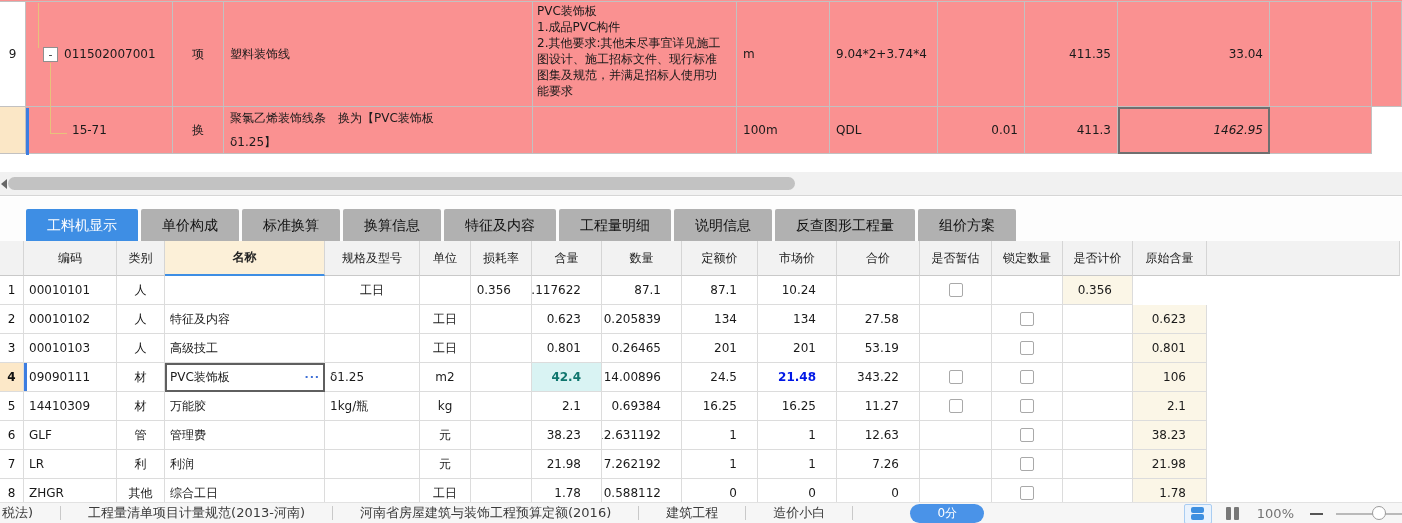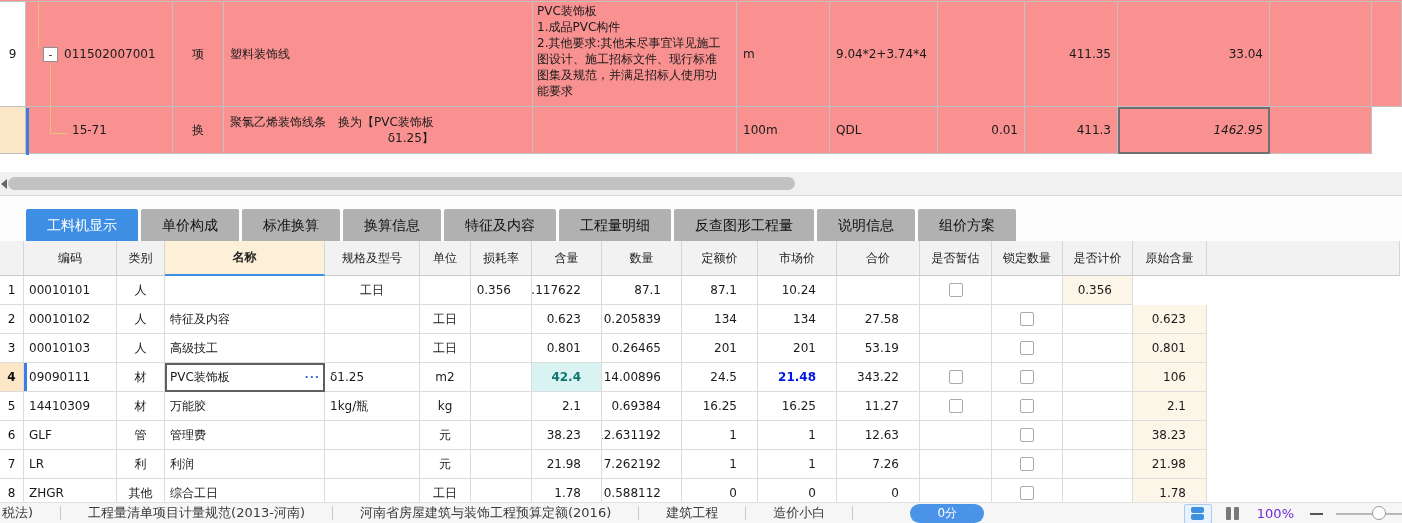--- a/index.html
+++ b/index.html
@@ -13,21 +13,21 @@
   .tcols { display:grid; grid-template-columns:26px 147px 51px 309px 204px 93px 108px 87px 93px 152px 102px 30px; }
   .trowA { height:105px; } .trowB { height:47px; }
   .pc { background:#fa9191; border-right:1px solid #c2c1c1; border-bottom:1px solid #c2c1c1;
         display:flex; align-items:center; overflow:hidden; }
   .wc { background:#ffffff; border-right:1px solid #c2c1c1; border-bottom:1px solid #c2c1c1;
         display:flex; align-items:center; justify-content:center; }
   .creamc { background:#fbe7c6; }
   .t-num { justify-content:flex-end; padding-right:6px; }
   .t-left { padding-left:6px; }
   .t-desc { align-items:flex-start; padding:1px 10px 1px 4px; line-height:16px; white-space:pre-line; }
-  .t-name { padding-left:6px; white-space:pre-line; line-height:16px;text-align:right; }
+  .t-name { padding-left:6px; white-space:pre-line; line-height:24px; }
   .t-center { justify-content:center; }
   .selcell { outline:2px solid #6f6f6f; outline-offset:-2px;font-style:italic; }
   .tree-v { position:absolute; width:1px; background:#e7c27c; }
   .tree-h { position:absolute; height:1px; background:#e7c27c; }
   .expand-box { position:absolute; width:15px; height:15px; background:#fff; border:1px solid #8f8f8f;
                 display:flex; align-items:center; justify-content:center; font-size:11px; line-height:11px; color:#333; }
   .bluebar { position:absolute; width:3px; background:#3d7de0; }
 
   
   .hscroll { position:absolute; left:0; top:172px; width:1402px; height:24px; background:#f1f1f1;
@@ -73,21 +73,21 @@
   .sb-item { white-space:nowrap; }
   .sb-sep { width:1px; height:14px; background:#c9c9c9; margin:0 27px; }
   .score-btn { margin-left:30px; width:74px; height:19px; border-radius:10px; background:#4a93e8; color:#fff;
                font-size:12px; display:flex; align-items:center; justify-content:center; cursor:pointer; }
   .right-cluster { position:absolute; right:0; top:0; height:21px; display:flex; align-items:center; }
   .layout-toggle { width:28px; height:20px; background:#eaf3fd; border:1px solid #a9cdf2; border-radius:2px;
                    display:flex; flex-direction:column; align-items:center; justify-content:center; gap:1px; cursor:pointer; }
   .layout-toggle .bar { width:13px; height:6px; background:#3d8fe0; border-radius:2px; }
   .pause-icon { display:flex; gap:3px; margin-left:14px; cursor:pointer; }
   .pause-icon .pb { width:5px; height:13px; background:#787878; border-radius:1px; }
-  .zoom-label { margin-left:18px; color:#6d28d9; }
+  .zoom-label { margin-left:18px; color:#737373; }
   .zoom-minus { width:13px; height:2px; background:#555; margin-left:16px; cursor:pointer; }
   .zoom-slider { width:66px; height:2px; background:#b9b9b9; position:relative; margin-left:13px; }
   .zoom-handle { position:absolute; left:36px; top:-7px; width:14px; height:14px; border-radius:50%;
                  background:#fff; border:1px solid #9b9b9b; cursor:pointer; }
 </style>
 </head>
 <body>
 
 <div class="screen">
 
@@ -139,22 +139,22 @@
   </div>
 
   <div class="tabbar">
     <div class="tabs" id="tabs">
         <div class="tab active">工料机显示</div>
         <div class="tab">单价构成</div>
         <div class="tab">标准换算</div>
         <div class="tab">换算信息</div>
         <div class="tab">特征及内容</div>
         <div class="tab">工程量明细</div>
+        <div class="tab">说明信息</div>
         <div class="tab">反查图形工程量</div>
-        <div class="tab">说明信息</div>
         <div class="tab">组价方案</div>
       </div>
   </div>
 
   <div class="lower">
     <div class="cols g-header" id="gridHeader">
         <div class="hcell"></div>
         <div class="hcell">编码</div>
         <div class="hcell">类别</div>
         <div class="hcell h-name">名称</div>

